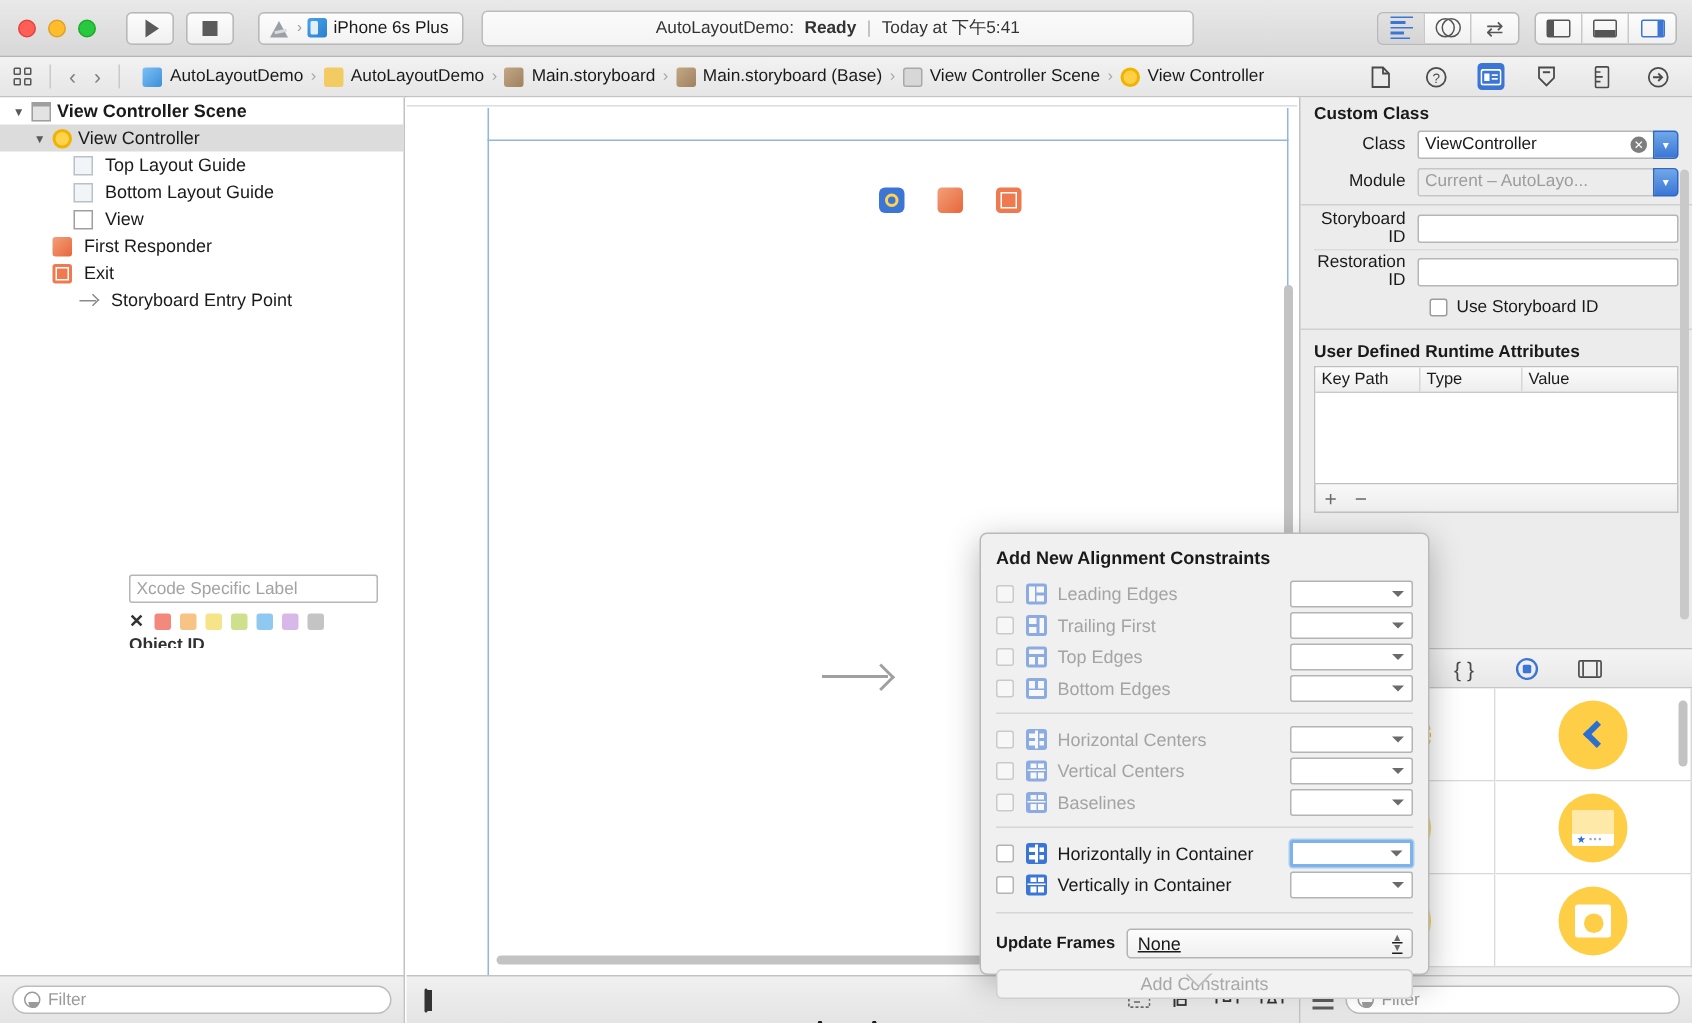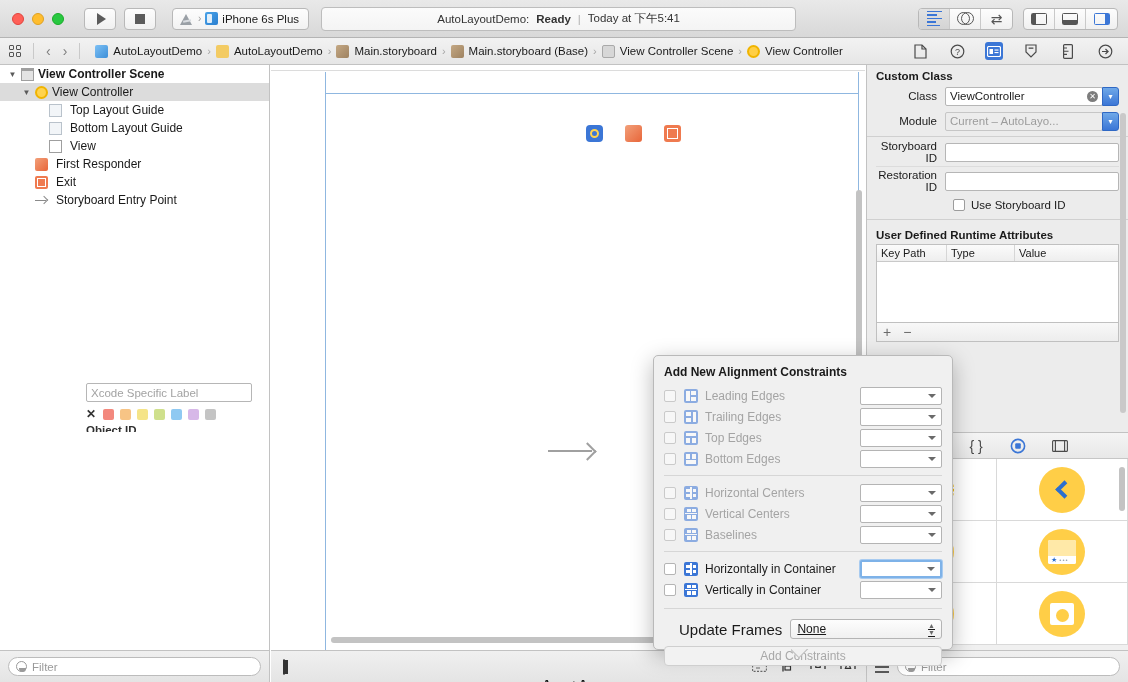--- a/index.html
+++ b/index.html
@@ -297,21 +297,21 @@
   .pop-label { color:#1a1a1a; }
   .pop-label.dim { color:#a4a4a4; }
   .pop-sel { margin-left:auto; margin-right:10px; width:82px; height:18px; background:#fff;
              border:1px solid #b4b4b4; border-radius:2px; display:flex; align-items:center;
              justify-content:flex-end; padding-right:5px; }
   .pop-sel.focused { border:2px solid #7eb2e8; box-shadow:0 0 0 1px #a8cbf0; }
   .caret { width:0;height:0;border-left:4px solid transparent;border-right:4px solid transparent;
            border-top:4.5px solid #6a6a6a; }
   .pop-hr { height:1px; background:#d6d6d6; margin:6px 10px; }
   .uf-row { display:flex; align-items:center; gap:8px; padding:4px 10px 0 10px; }
-  .uf-label { font-weight:normal; font-size:15px;margin-left:15px; }
+  .uf-label { font-weight:bold; font-size:11px; }
   .uf-select { flex:1; height:20px; background:linear-gradient(to bottom,#fdfdfd,#f0f0f0);
                border:1px solid #b4b4b4; border-radius:3px; display:flex; align-items:center;
                padding:0 6px; font-size:12px;text-decoration:underline; }
   .stepper { margin-left:auto; display:flex; flex-direction:column; gap:1px; color:#6a6a6a; font-size:7px; line-height:6px;}
   .add-btn { margin:7px 10px 0 10px; height:20px; background:#f2f2f2; border:1px solid #cfcfcf;
              border-radius:4px; display:flex; align-items:center; justify-content:center;
              color:#a8a8a8; font-size:12px; }
   .pop-tail { position:absolute; left:137px; bottom:-10px; width:20px; height:10px; overflow:hidden; }
   .pop-tail:after { content:''; position:absolute; left:0; top:-10px; width:14px; height:14px;
                     background:#f0f0f0; border:1px solid #b9b9b9; transform:rotate(45deg); }
@@ -492,21 +492,21 @@
       <span class="tree-label" style="margin-left:4px;">View</span>
     </div>
     <div class="tree-row" style="padding-left:35px;">
       <span class="t-ico fr"></span>
       <span class="tree-label" style="margin-left:4px;">First Responder</span>
     </div>
     <div class="tree-row" style="padding-left:35px;">
       <span class="t-ico exit"></span>
       <span class="tree-label" style="margin-left:4px;">Exit</span>
     </div>
-    <div class="tree-row" style="padding-left:35px;">
+    <div class="tree-row" style="padding-left:53px;">
       <span class="t-ico entry"></span>
       <span class="tree-label" style="margin-left:4px;">Storyboard Entry Point</span>
     </div>
   </div>
 
   <div class="canvas">
     <div class="canvas-topstrip"></div>
     <div class="scene-frame"></div>
     <div class="scene-bar"></div>
     <div class="scene-icons">
@@ -737,21 +737,21 @@
         <span class="caret"></span>
       </span>
     </div>
     <div class="pop-row">
       <span class="pop-chk dim"></span>
       <span class="pop-ico dim">
         <i style="left:8.5px;top:2px;width:3.5px;height:10px"></i>
           <i style="left:2px;top:2px;width:5px;height:4px"></i>
           <i style="left:2px;top:8px;width:5px;height:4px"></i>
       </span>
-      <span class="pop-label dim">Trailing Edges</span>
+      <span class="pop-label dim">Trailing First</span>
       <span class="pop-sel">
         <span></span>
         <span class="caret"></span>
       </span>
     </div>
     <div class="pop-row">
       <span class="pop-chk dim"></span>
       <span class="pop-ico dim">
         <i style="left:2px;top:2px;width:10px;height:3.5px"></i>
           <i style="left:2px;top:7px;width:4px;height:5px"></i>

